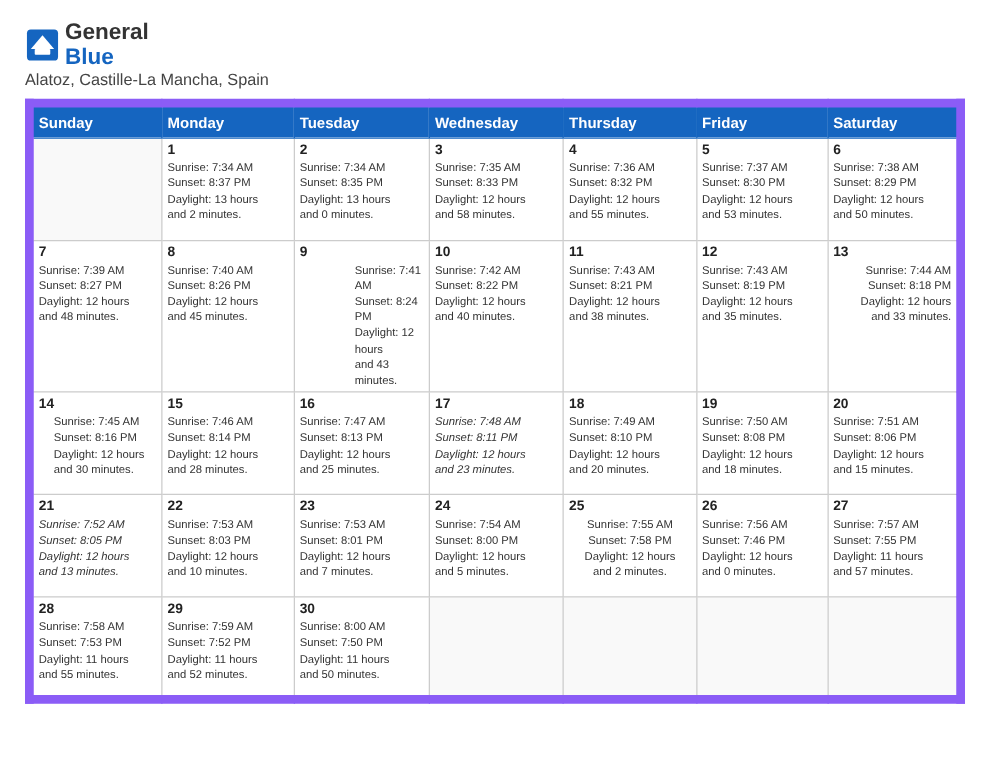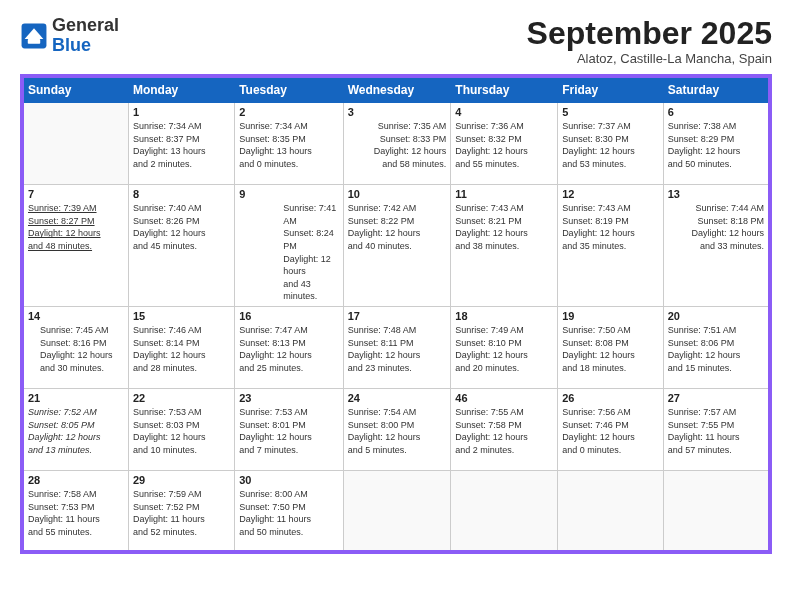--- a/index.html
+++ b/index.html
@@ -12,22 +12,23 @@
     }
     .page {
       width: 792px;
       height: 612px;
       padding: 16px 20px 12px 20px;
       background: #fff;
     }
     .header {
       display: flex;
       align-items: flex-start;
-      justify-content: space-between;
+      justify-content: flex-start;
       margin-bottom: 8px;
+      flex-direction: column;
     }
     .logo-area {
       display: flex;
       align-items: center;
     }
     .logo-text {
       font-size: 18px;
       font-weight: bold;
       color: #1a1a1a;
       line-height: 1.1;
@@ -48,21 +49,21 @@
       color: #222;
       line-height: 1.1;
     }
     .location {
       font-size: 13px;
       color: #444;
     }
     .calendar {
       width: 100%;
       border-collapse: collapse;
-      border: 4px solid #8b5cf6;
+      border: 7px solid #8b5cf6;
     }
     .calendar th {
       background: #1565c0;
       color: #fff;
       font-size: 12px;
       font-weight: bold;
       padding: 5px 4px;
       text-align: left;
       border: 1px solid #1565c0;
     }
@@ -104,21 +105,20 @@
         <rect x="10" y="22" width="16" height="6" rx="1" fill="white"></rect>
       </svg>
       <div>
         <div class="logo-text">
           <span class="general">General</span><br>
           <span class="blue">Blue</span>
         </div>
       </div>
     </div>
     <div class="title-area">
-      <div class="month-title">September 2025</div>
       <div class="location">Alatoz, Castille-La Mancha, Spain</div>
     </div>
   </div>
 
   <table class="calendar">
     <thead>
       <tr>
       <th>Sunday</th>
           <th>Monday</th>
           <th>Tuesday</th>
@@ -140,21 +140,21 @@
           </td>
           <td>
             <span class="day-number">2</span>
             <div class="day-info" style="white-space: pre-line;">Sunrise: 7:34 AM
 Sunset: 8:35 PM
 Daylight: 13 hours
 and 0 minutes.</div>
           </td>
           <td>
             <span class="day-number">3</span>
-            <div class="day-info" style="white-space: pre-line; text-align: right;">Sunrise: 7:35 AM
+            <div class="day-info" style="white-space: pre-line;">Sunrise: 7:35 AM
 Sunset: 8:33 PM
 Daylight: 12 hours
 and 58 minutes.</div>
           </td>
           <td>
             <span class="day-number">4</span>
             <div class="day-info" style="white-space: pre-line;">Sunrise: 7:36 AM
 Sunset: 8:32 PM
 Daylight: 12 hours
 and 55 minutes.</div>
@@ -170,21 +170,21 @@
             <span class="day-number">6</span>
             <div class="day-info" style="white-space: pre-line;">Sunrise: 7:38 AM
 Sunset: 8:29 PM
 Daylight: 12 hours
 and 50 minutes.</div>
           </td>
         </tr>
         <tr>
           <td>
             <span class="day-number">7</span>
-            <div class="day-info" style="white-space: pre-line; text-decoration: underline;">Sunrise: 7:39 AM
+            <div class="day-info" style="white-space: pre-line;">Sunrise: 7:39 AM
 Sunset: 8:27 PM
 Daylight: 12 hours
 and 48 minutes.</div>
           </td>
           <td>
             <span class="day-number">8</span>
             <div class="day-info" style="white-space: pre-line;">Sunrise: 7:40 AM
 Sunset: 8:26 PM
 Daylight: 12 hours
 and 45 minutes.</div>
@@ -242,21 +242,21 @@
           </td>
           <td>
             <span class="day-number">16</span>
             <div class="day-info" style="white-space: pre-line;">Sunrise: 7:47 AM
 Sunset: 8:13 PM
 Daylight: 12 hours
 and 25 minutes.</div>
           </td>
           <td>
             <span class="day-number">17</span>
-            <div class="day-info" style="white-space: pre-line;">Sunrise: 7:48 AM
+            <div class="day-info" style="white-space: pre-line; font-style: italic;">Sunrise: 7:48 AM
 Sunset: 8:11 PM
 Daylight: 12 hours
 and 23 minutes.</div>
           </td>
           <td>
             <span class="day-number">18</span>
             <div class="day-info" style="white-space: pre-line;">Sunrise: 7:49 AM
 Sunset: 8:10 PM
 Daylight: 12 hours
 and 20 minutes.</div>
@@ -299,22 +299,22 @@
 and 7 minutes.</div>
           </td>
           <td>
             <span class="day-number">24</span>
             <div class="day-info" style="white-space: pre-line;">Sunrise: 7:54 AM
 Sunset: 8:00 PM
 Daylight: 12 hours
 and 5 minutes.</div>
           </td>
           <td>
-            <span class="day-number">46</span>
-            <div class="day-info" style="white-space: pre-line;">Sunrise: 7:55 AM
+            <span class="day-number">25</span>
+            <div class="day-info" style="white-space: pre-line; text-align: center;">Sunrise: 7:55 AM
 Sunset: 7:58 PM
 Daylight: 12 hours
 and 2 minutes.</div>
           </td>
           <td>
             <span class="day-number">26</span>
             <div class="day-info" style="white-space: pre-line;">Sunrise: 7:56 AM
 Sunset: 7:46 PM
 Daylight: 12 hours
 and 0 minutes.</div>

